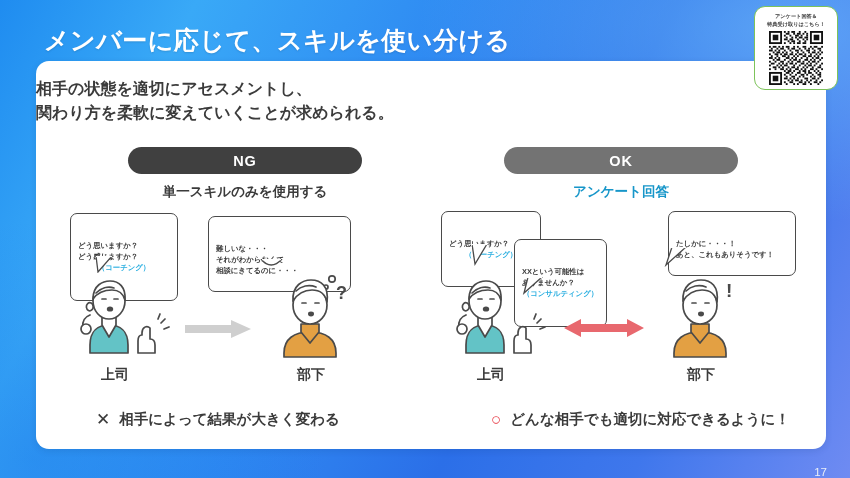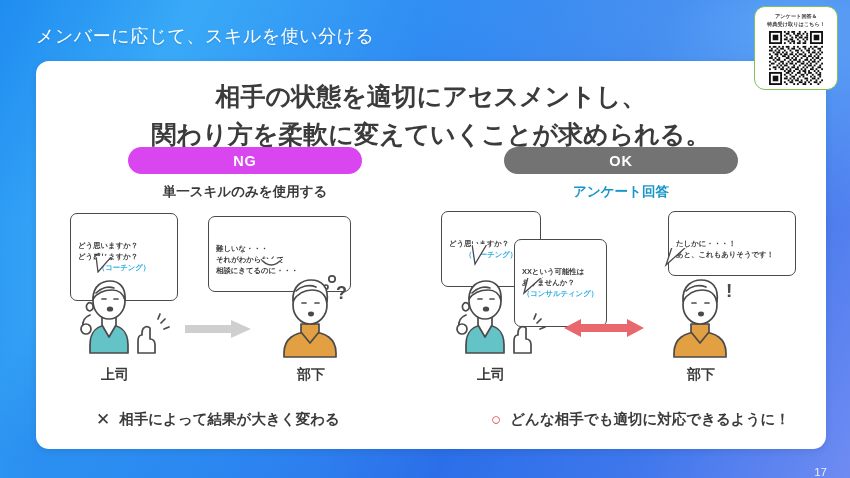--- a/index.html
+++ b/index.html
@@ -21,24 +21,24 @@
     content: "";
     position: absolute; inset: 0;
     background:
       radial-gradient(560px 300px at 92% 6%, rgba(120,200,255,0.55), rgba(120,200,255,0) 65%),
       radial-gradient(420px 340px at 4% 96%, rgba(20,110,230,0.35), rgba(20,110,230,0) 70%);
     pointer-events: none;
   }
 
   .title {
     position: absolute;
-    left: 36px; top: 24px;
+    left: 44px; top: 24px;
     color: #ffffff;
-    font-size: 18px;
-    font-weight: normal;
+    font-size: 25px;
+    font-weight: bold;
     letter-spacing: 0.5px;
     text-shadow: 0 1px 2px rgba(0,0,0,0.13);
     z-index: 5;
   }
 
   .qr-card {
     position: absolute;
     right: 12px; top: 6px;
     width: 84px; height: 84px;
     background: #ffffff;
@@ -65,43 +65,43 @@
     width: 790px; height: 388px;
     background: #ffffff;
     border-radius: 13px;
     z-index: 4;
     box-shadow: 0 2px 7px rgba(10,40,90,0.12);
   }
 
   .subtitle {
     position: absolute;
     left: 0; right: 0; top: 16px;
-    text-align: center;
+    text-align: left;
     color: #3b3b3b;
-    font-size: 25px;
+    font-size: 16px;
     font-weight: bold;
     line-height: 1.52;
     white-space: pre-line;
   }
 
   .col { position: absolute; top: 86px; }
   .col.ng { left: 24px; width: 370px; }
   .col.ok { left: 400px; width: 370px; }
 
   .pill {
     width: 234px; height: 27px;
     margin: 0 auto;
     border-radius: 14px;
     display: flex; align-items: center; justify-content: center;
     color: #ffffff;
     font-size: 14.5px;
     font-weight: bold;
     letter-spacing: 1px;
   }
-  .pill.ng { background: #d946ef; }
+  .pill.ng { background: #404040; }
   .pill.ok { background: #737373; }
 
   .col-sub {
     margin-top: 9px;
     text-align: center;
     font-size: 13.5px;
     font-weight: bold;
   }
   .col-sub.ng { color: #3b3b3b; }
   .col-sub.ok { color: #1796c9; }

